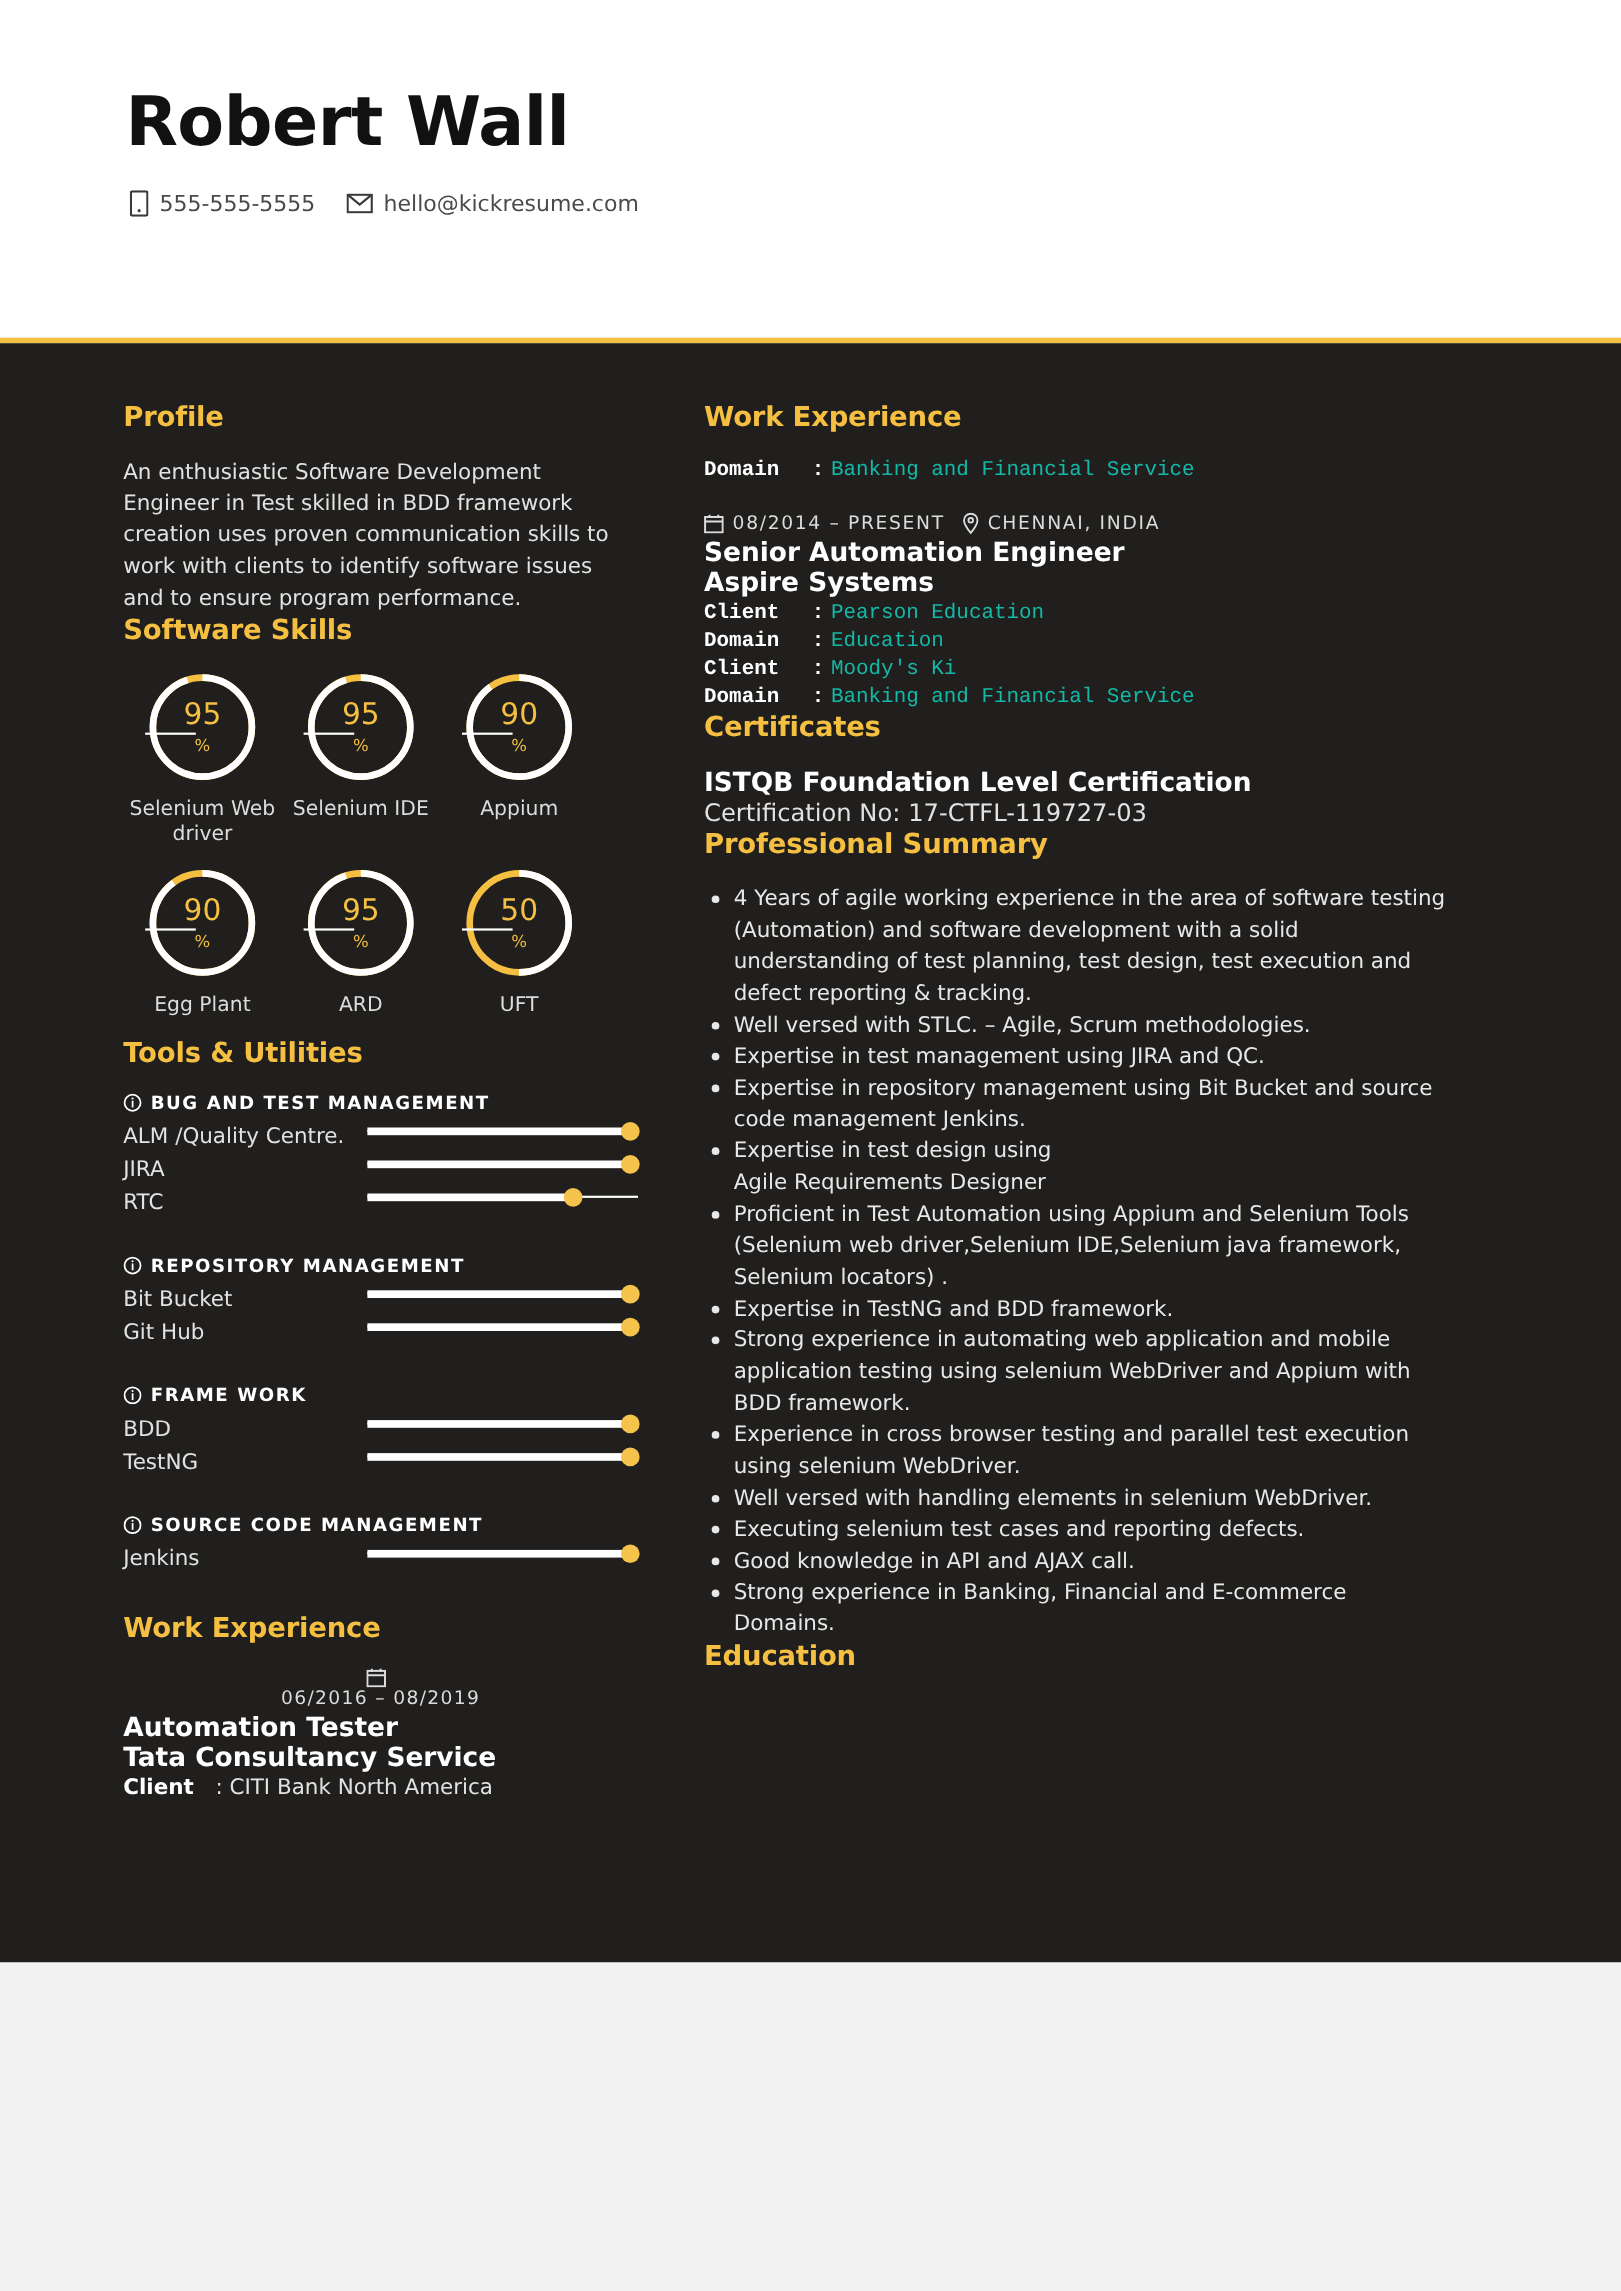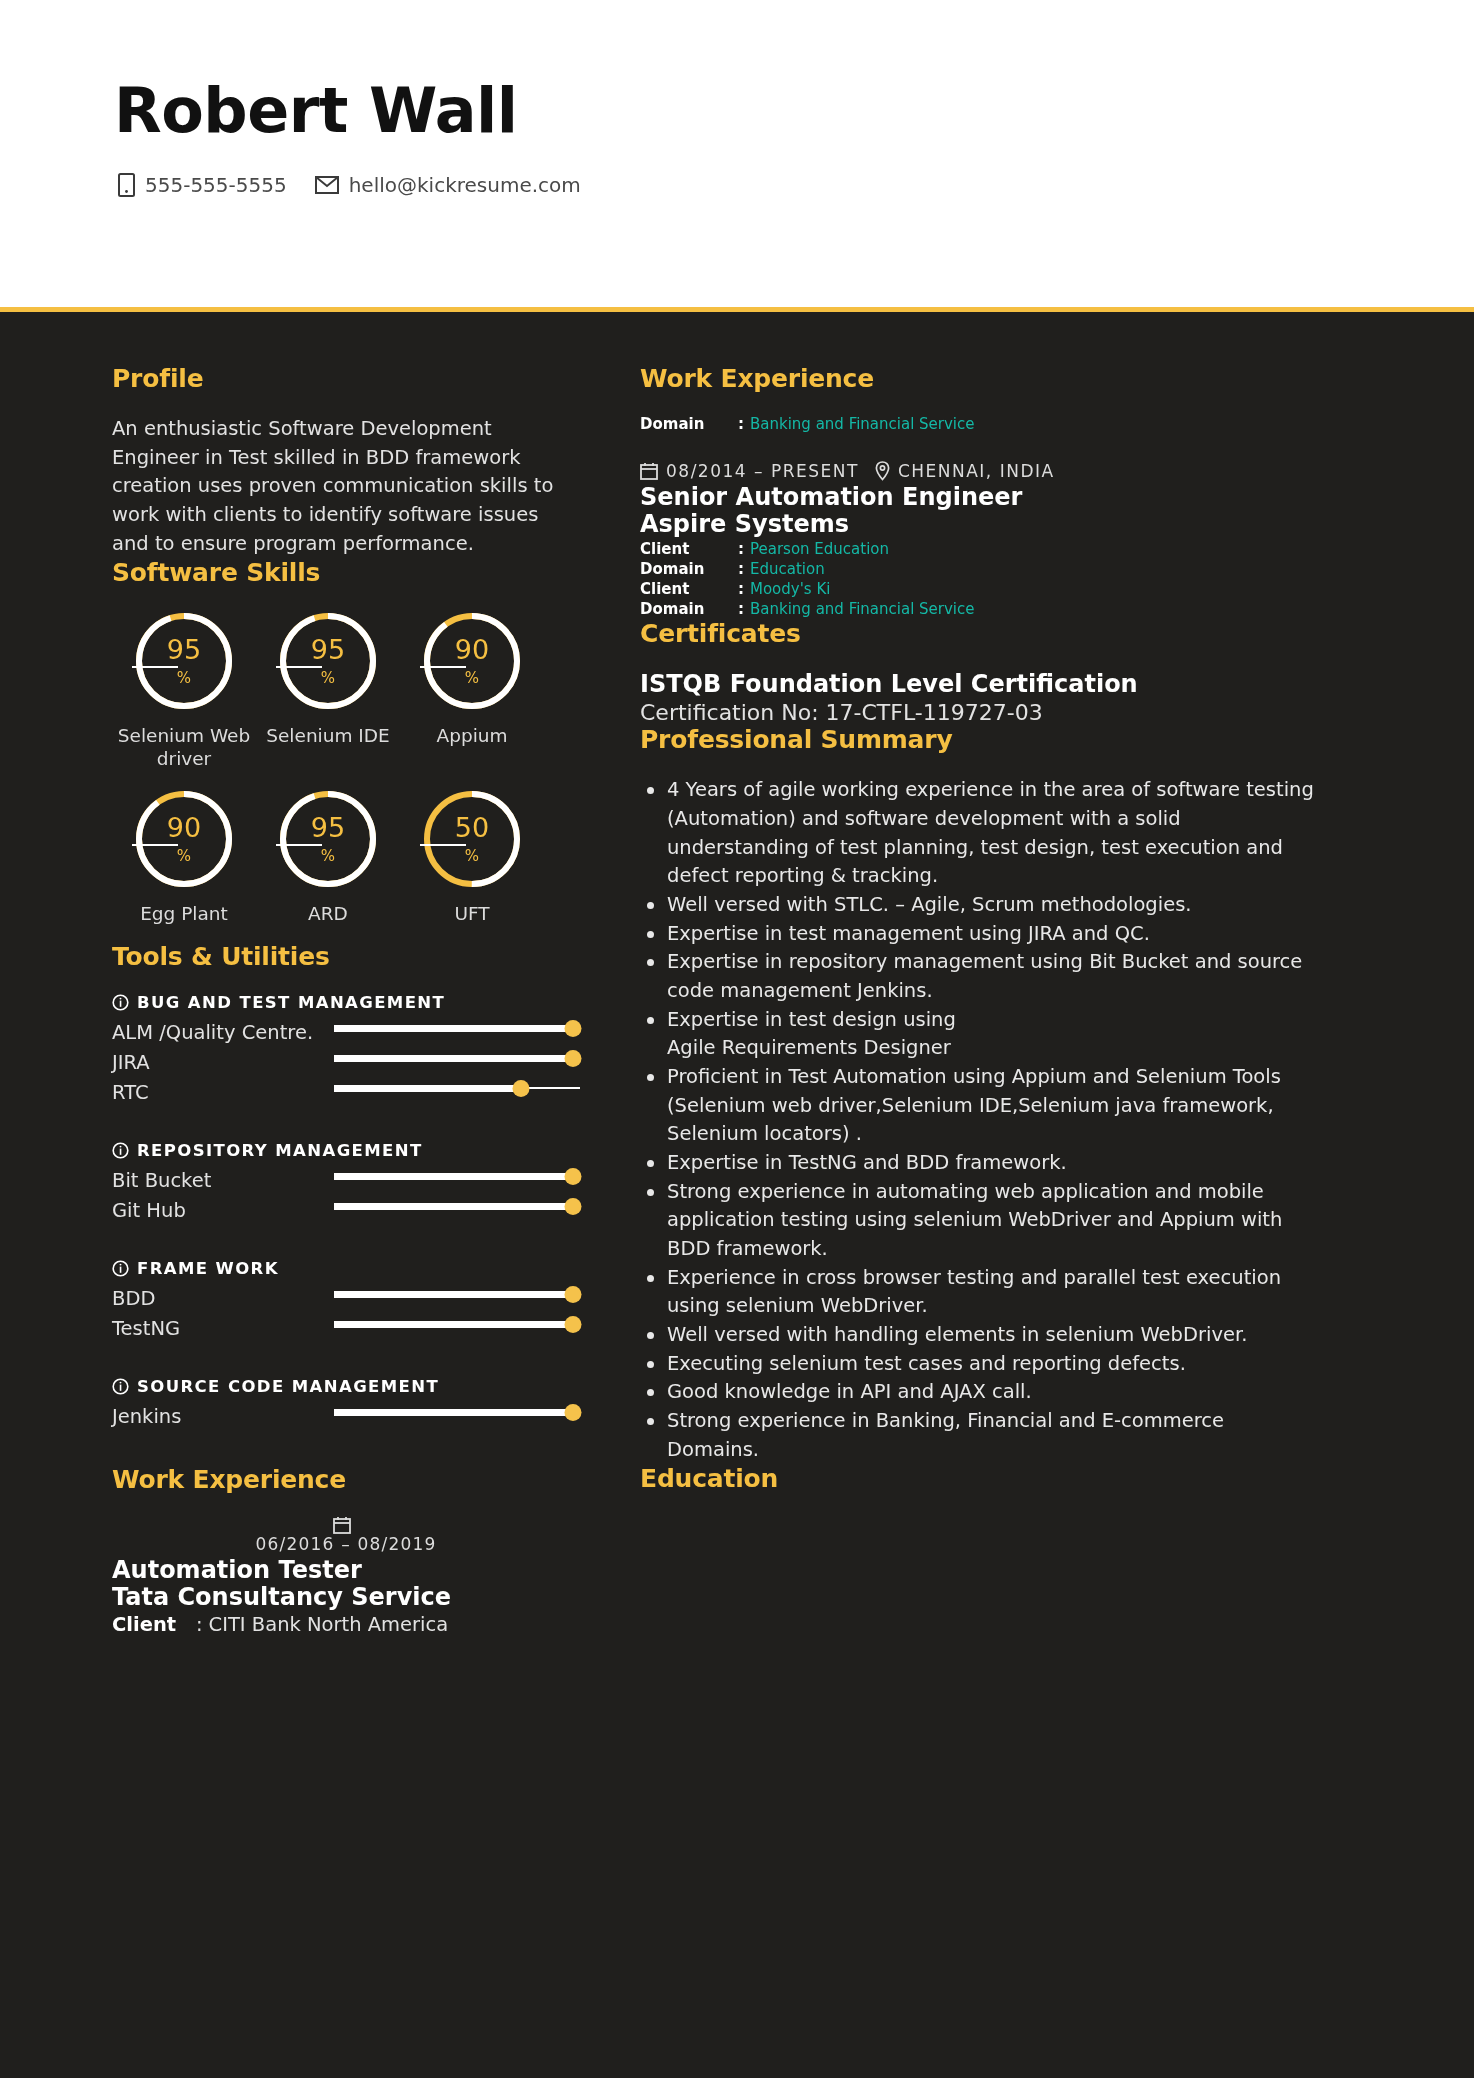--- a/index.html
+++ b/index.html
@@ -4,21 +4,21 @@
 <style>
   html, body {
     margin: 0;
     padding: 0;
     background: #f2f2f2;
     font-family: "DejaVu Sans", sans-serif;
   }
   #page {
     position: relative;
     width: 1474px;
-    height: 2083px;
+    height: 1784px;
     margin: 0 auto;
     background: #ffffff;
     overflow: hidden;
     box-sizing: border-box;
   }
   
   .header {
     position: relative;
     height: 312px;
     background: #ffffff;
@@ -184,22 +184,23 @@
     top: -1px;
     width: 17px;
     height: 17px;
     border-radius: 50%;
     background: #f5c24b;
     transform: translateX(-50%);
   }
   
   .kv-row {
     display: flex;
-    font-size: 15px;
+    font-size: 19px;
     line-height: 1.33;
+    font-family: Liberation Mono, monospace;
   }
   .kv-key {
     color: #ffffff;
     font-weight: bold;
     width: 98px;
     flex: 0 0 98px;
   }
   .kv-colon { color: #ffffff; font-weight: bold; margin-right: 6px; }
   .kv-val { color: #14b8a6; }
   .meta-line {

